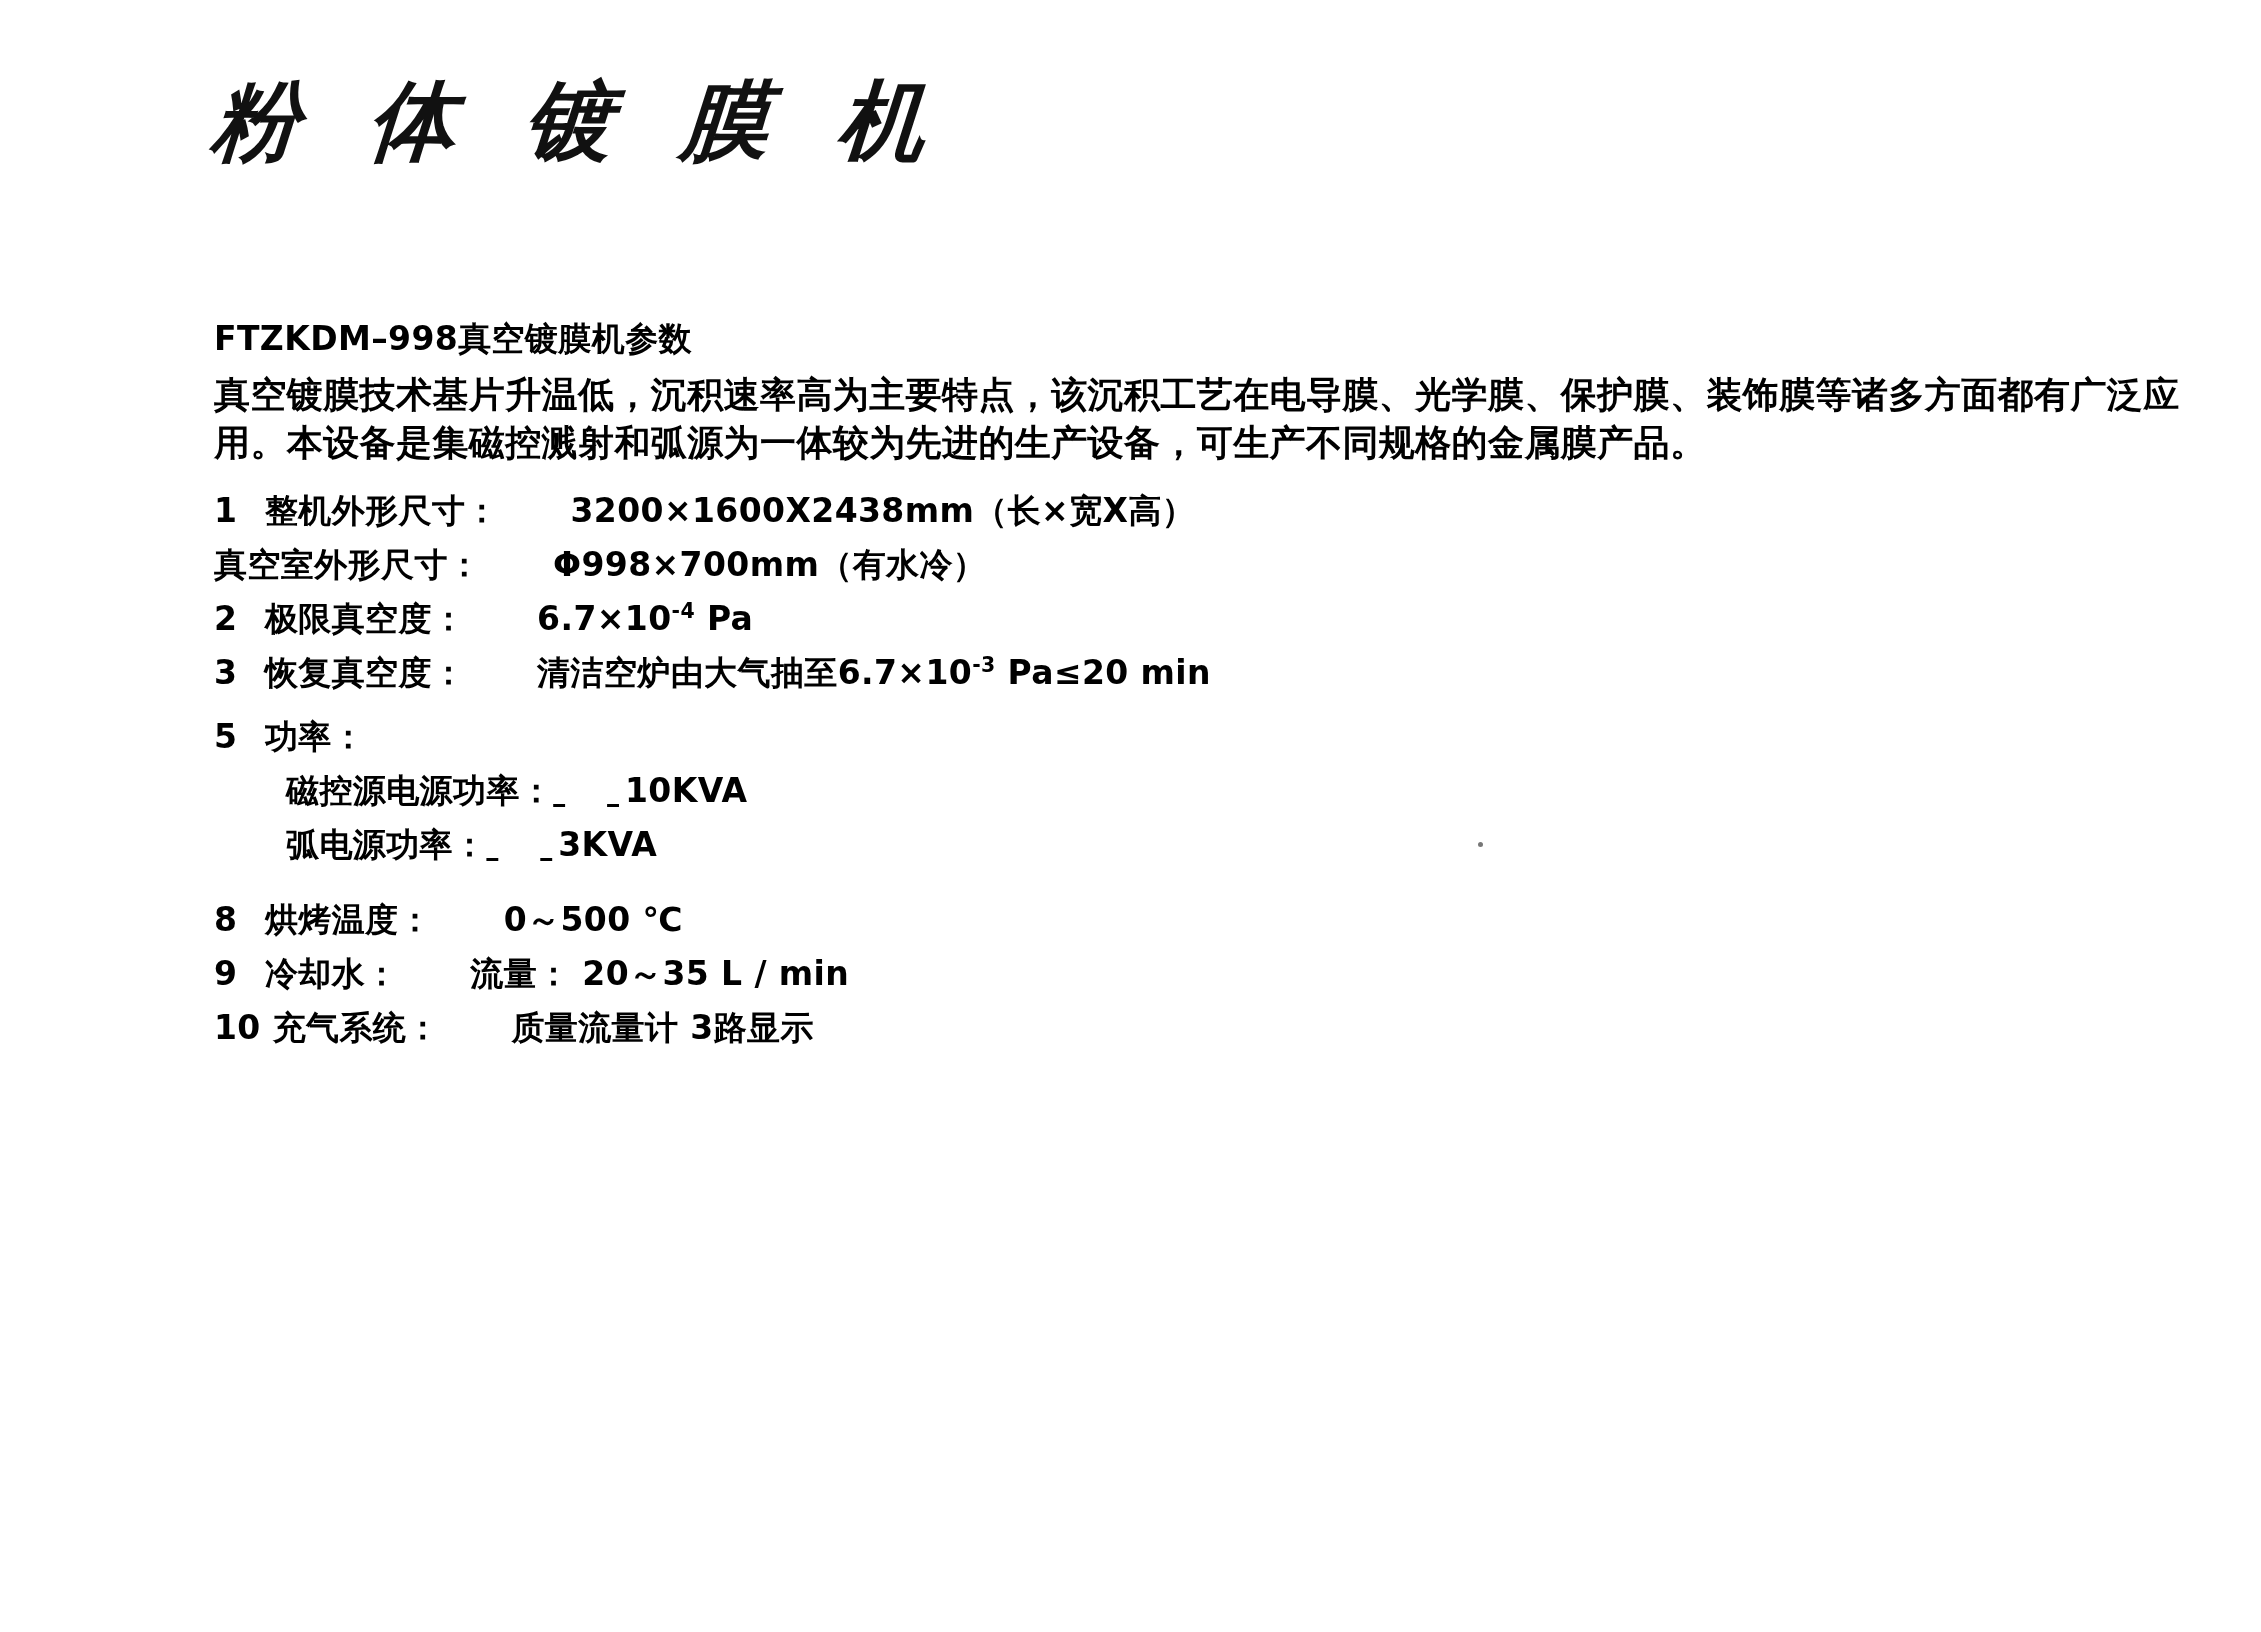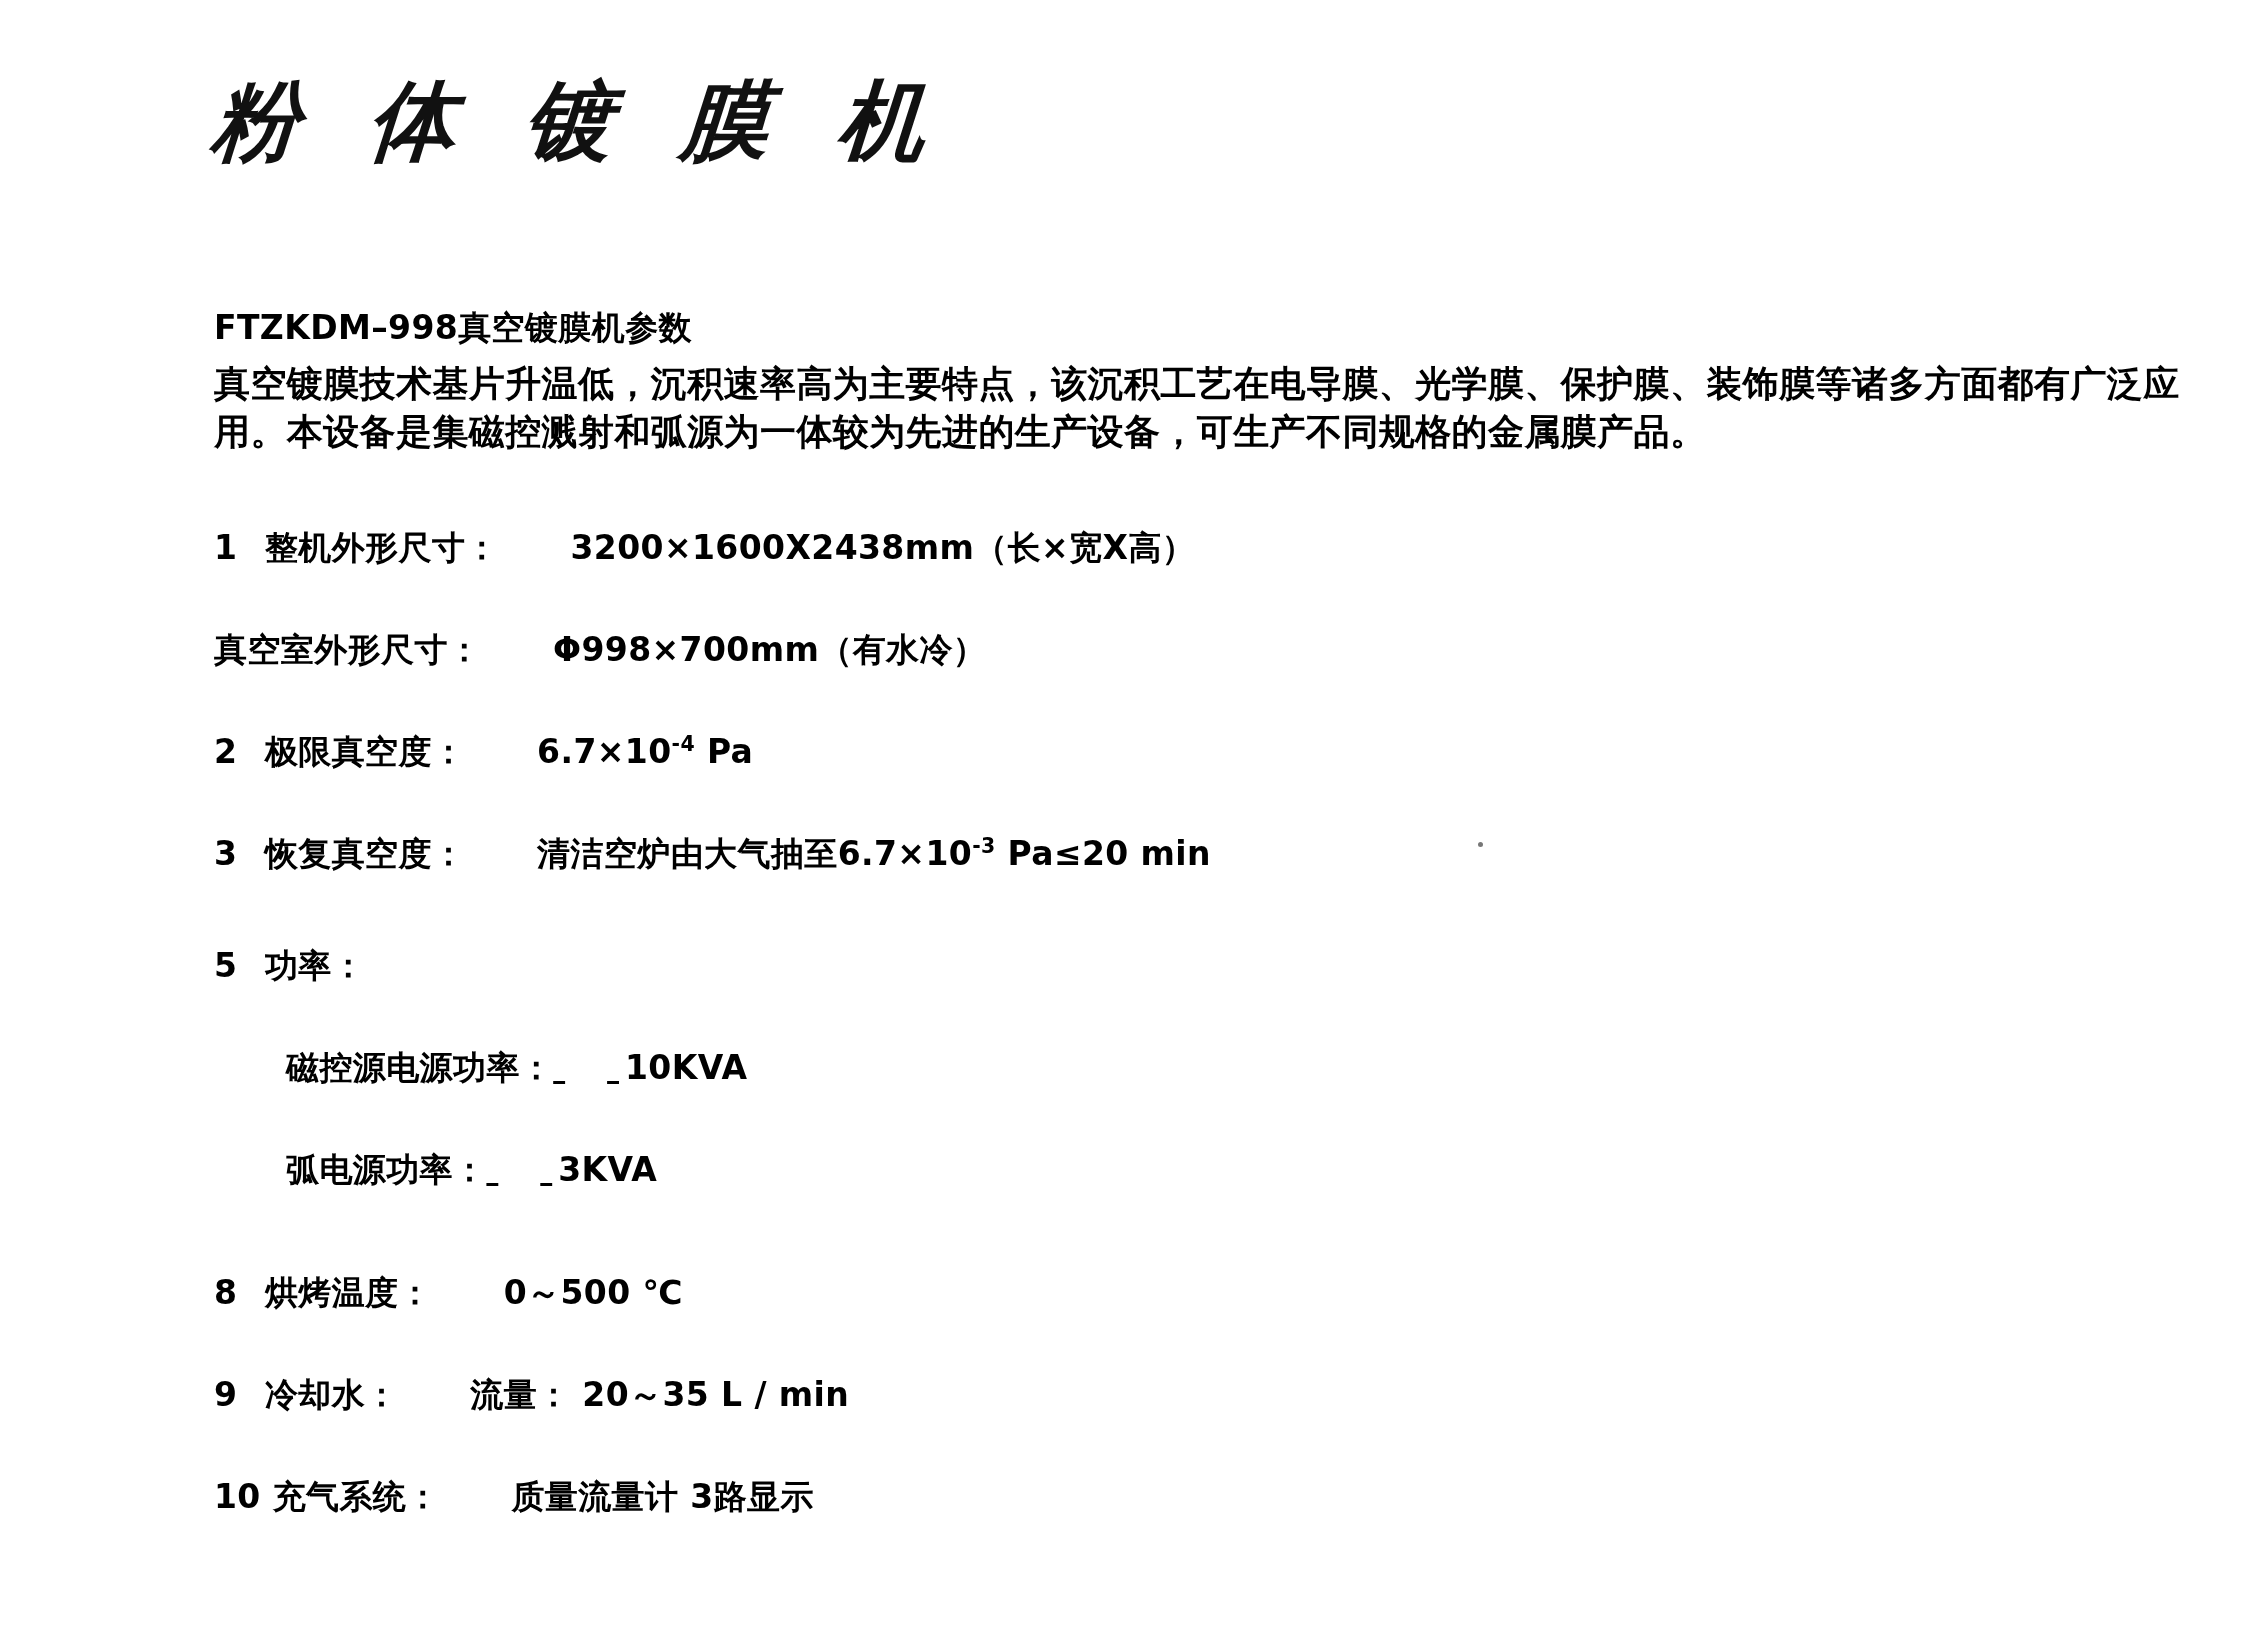--- a/index.html
+++ b/index.html
@@ -29,21 +29,21 @@
     font-weight: 700;
     letter-spacing: 19.6px;
     font-style: italic;
     color: #111111;
     white-space: nowrap;
     transform: skewX(-4deg);
   }
   .body-block {
     position: absolute;
     left: 214px;
-    top: 306px;
+    top: 317px;
     width: 1985px;
   }
   .line {
     font-size: 33px;
     font-weight: 700;
     line-height: 1.32;
     white-space: nowrap;
     letter-spacing: 0.4px;
   }
   .para {
@@ -54,21 +54,20 @@
     width: 1970px;
   }
   .gap-sm { height: 10.5px; }
   .indent-1 { padding-left: 72px; text-decoration: underline; }
   .num {
     display: inline-block;
     min-width: 39px;
   }
   .lbl {
     display: inline-block;
-    margin-top: 48px;
   }
   .val {
     display: inline-block;
     padding-left: 6px;
   }
   .spacer-wide { display: inline-block; width: 42px; }
   sup { font-size: 0.62em; vertical-align: super; font-weight: 700; }
   .dot-artifact {
     position: absolute;
     left: 1478px;

